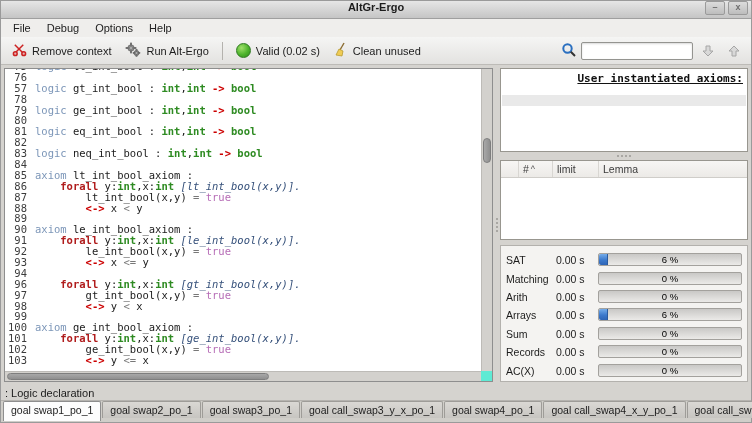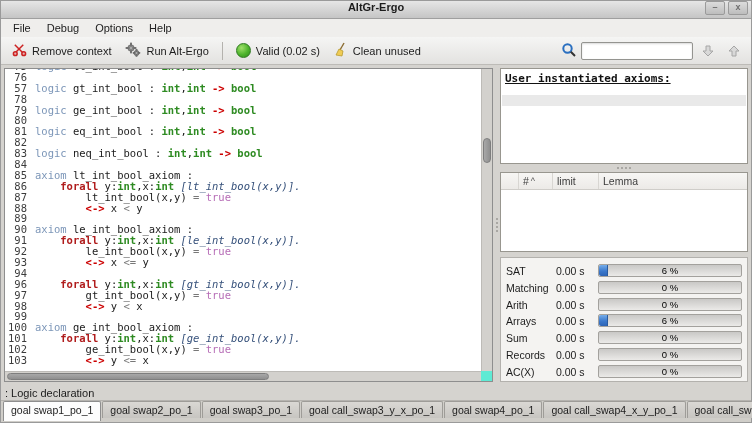--- a/index.html
+++ b/index.html
@@ -47,21 +47,21 @@
   .hscroll { position:absolute; left:0; right:11px; bottom:0; height:10px; background:#d3d1cd; border-top:1px solid #bdbbb7; }
   .hthumb { position:absolute; top:1px; height:7px; left:2px; width:55%; background:linear-gradient(#a8a8a8,#8f8f8f); border:1px solid #7e7e7e; border-radius:4px; }
 
   .vsplitter { width:7px; display:flex; align-items:center; justify-content:center; flex:0 0 7px; }
   .grip-v { display:flex; flex-direction:column; gap:2px; }
   .grip-v i, .grip-h i { width:2px; height:2px; background:#9a9894; border-radius:50%; display:block; }
   .grip-h { display:flex; flex-direction:row; gap:2px; justify-content:center; }
 
   
   .right-panel { width:248px; flex:0 0 248px; display:flex; flex-direction:column; min-height:0; }
-  .axioms-box { height:96px; background:#fff; border:1px solid #98968f; padding:3px 4px; position:relative; }
+  .axioms-box { height:84px; background:#fff; border:1px solid #98968f; padding:3px 4px; position:relative;text-align:right; }
   .axioms-title { font-family:"DejaVu Sans Mono", monospace; font-size:11px; font-weight:bold; text-decoration:underline; color:#111; }
   .axioms-selrow { position:absolute; left:1px; right:1px; top:26px; height:11px; background:#e9e9e9; }
   .hsplitter { height:8px; display:flex; align-items:center; justify-content:center; flex:0 0 8px; }
   .lemma-table { height:80px; background:#fff; border:1px solid #98968f; display:flex; flex-direction:column; }
   .lt-header { height:17px; display:flex; background:linear-gradient(#f7f6f4,#eceae7); border-bottom:1px solid #cfcdc9; font-size:10.5px; color:#3c3c3c; }
   .lt-cell { padding:2px 4px; border-right:1px solid #d8d6d2; display:flex; align-items:center; gap:2px; }
   .lt-c0 { width:18px; flex:0 0 18px; }
   .lt-c1 { width:34px; flex:0 0 34px; }
   .lt-c2 { width:46px; flex:0 0 46px; }
   .lt-c3 { flex:1; border-right:none; }

